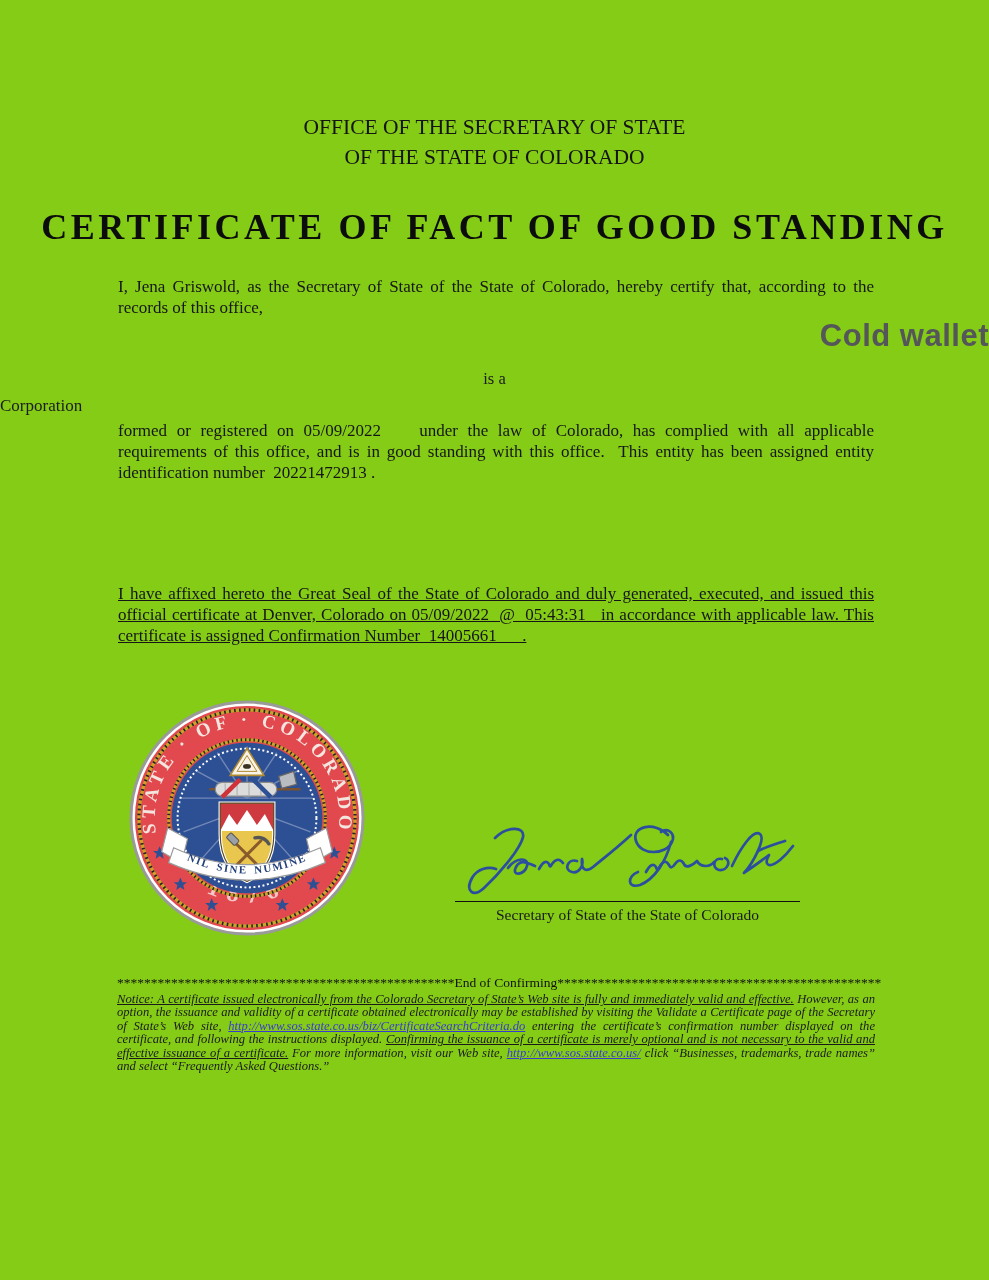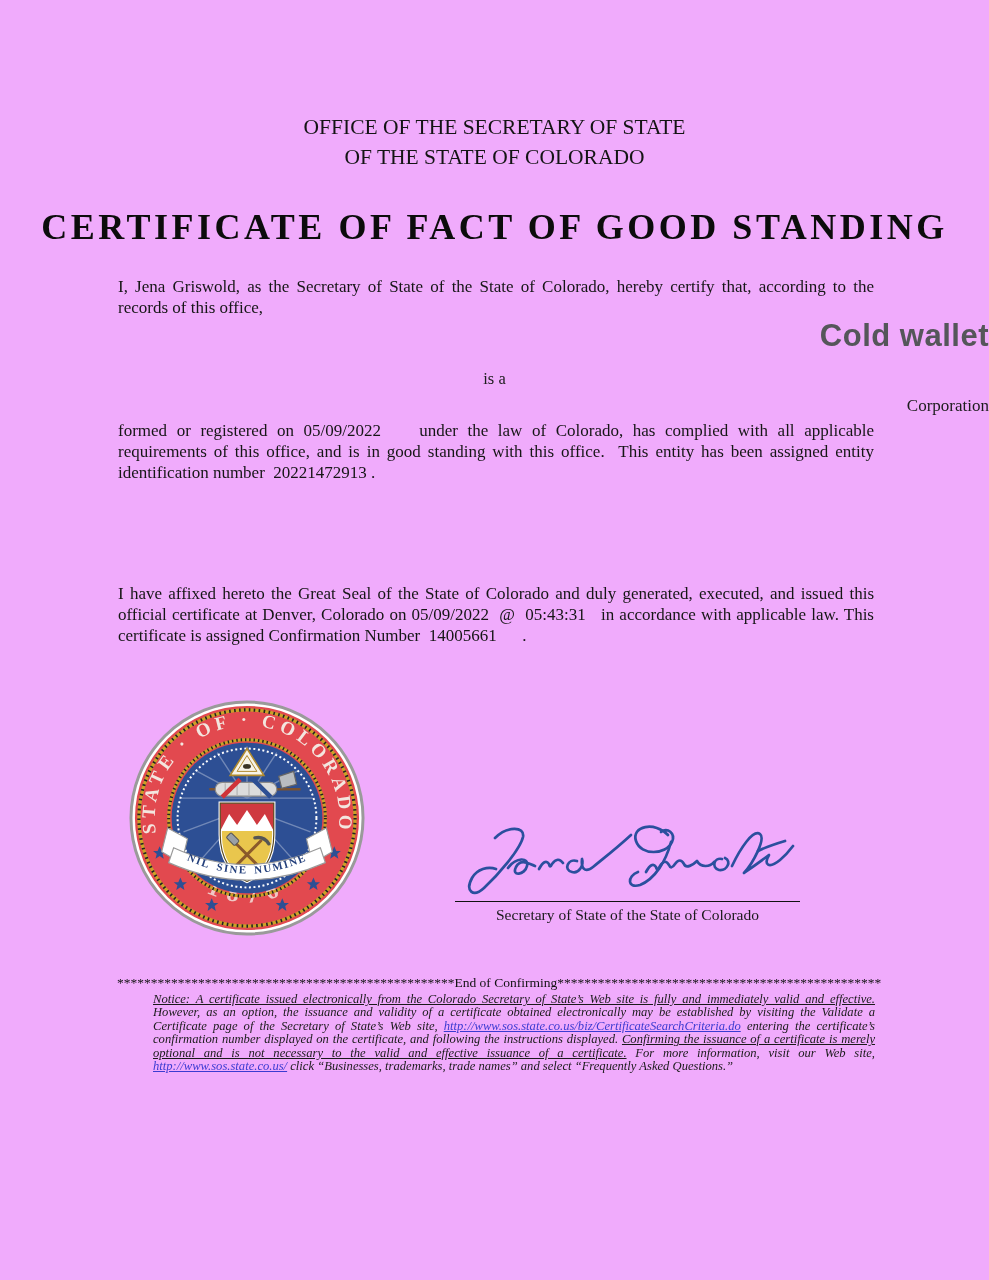--- a/index.html
+++ b/index.html
@@ -1,46 +1,46 @@
 <!DOCTYPE html>
 <html><head>
 <meta charset="utf-8">
 <style>
   * { margin:0; padding:0; box-sizing:border-box; }
   html,body { background:#ffffff; }
   .page {
     position:relative; width:989px; height:1280px; margin:0 auto;
-    background:#f0abfc; overflow:hidden;
+    background:#84cc16; overflow:hidden;
     font-family:"Liberation Serif", serif; color:#1c1c1c;padding-left:43px;
   }
   .header { position:absolute; top:112px; left:0; width:100%; text-align:center;
     font-size:21.5px; line-height:30px; color:#141414; }
   .title { position:absolute; top:206px; left:0; width:100%; text-align:center;
     font-weight:700; font-size:36px; letter-spacing:3.5px; color:#0c0c0c; }
   .para { position:absolute; left:118px; width:756px; font-size:17px;
     line-height:20.8px; text-align:justify; color:#161616; }
   .p-intro { top:277px; }
   .p-formed { top:421px; }
   .p-reflects { top:502px; }
-  .p-affixed { top:584px; }
+  .p-affixed { top:584px;text-decoration:underline; }
   .entity-name { position:absolute; top:318px; left:0; width:100%; text-align:right;
     font-family:"Liberation Sans", sans-serif; font-weight:700; font-size:31px;
     color:#55565a; letter-spacing:0.5px; }
   .is-a { position:absolute; top:369px; left:0; width:100%; text-align:center; font-size:16.5px; }
-  .entity-type { position:absolute; top:396px; left:0; width:100%; text-align:right; font-size:17px; }
+  .entity-type { position:absolute; top:396px; left:0; width:100%; text-align:left; font-size:17px; }
   .seal-wrap { position:absolute; left:128px; top:697px; width:238px; height:242px; }
   .sig-svg { position:absolute; left:455px; top:820px; width:345px; height:84px; }
   .sig-line { position:absolute; left:455px; top:901px; width:345px; height:0;
     border-top:1.6px solid #111; }
   .sig-label { position:absolute; left:455px; top:906px; width:345px; text-align:center;
     font-size:15.5px; color:#1a1a1a; }
   .footer { position:absolute; left:117px; top:975px; width:758px; }
   .endline { text-align:center; font-size:13.5px; color:#111; white-space:nowrap; }
   .notice { margin-top:2px; font-size:12.6px; line-height:13.4px; text-align:justify;
-    font-style:italic; color:#1a1a1a;margin-left:36px; }
+    font-style:italic; color:#1a1a1a; }
   .seg-underline { text-decoration:underline; }
   .seg-link { color:#3b3bd1; text-decoration:underline; cursor:pointer; }
   .seal-ring-text { font-family:"Liberation Serif", serif; font-weight:700;
     font-size:19px; letter-spacing:4.5px; fill:#f3e6df; }
   .seal-year { font-family:"Liberation Serif", serif; font-weight:700;
     font-size:25px; letter-spacing:9px; fill:#f0c8c5; }
   .seal-motto { font-family:"Liberation Serif", serif; font-weight:700;
     font-size:11px; letter-spacing:1.6px; fill:#24407c; }
 </style>
 </head>

